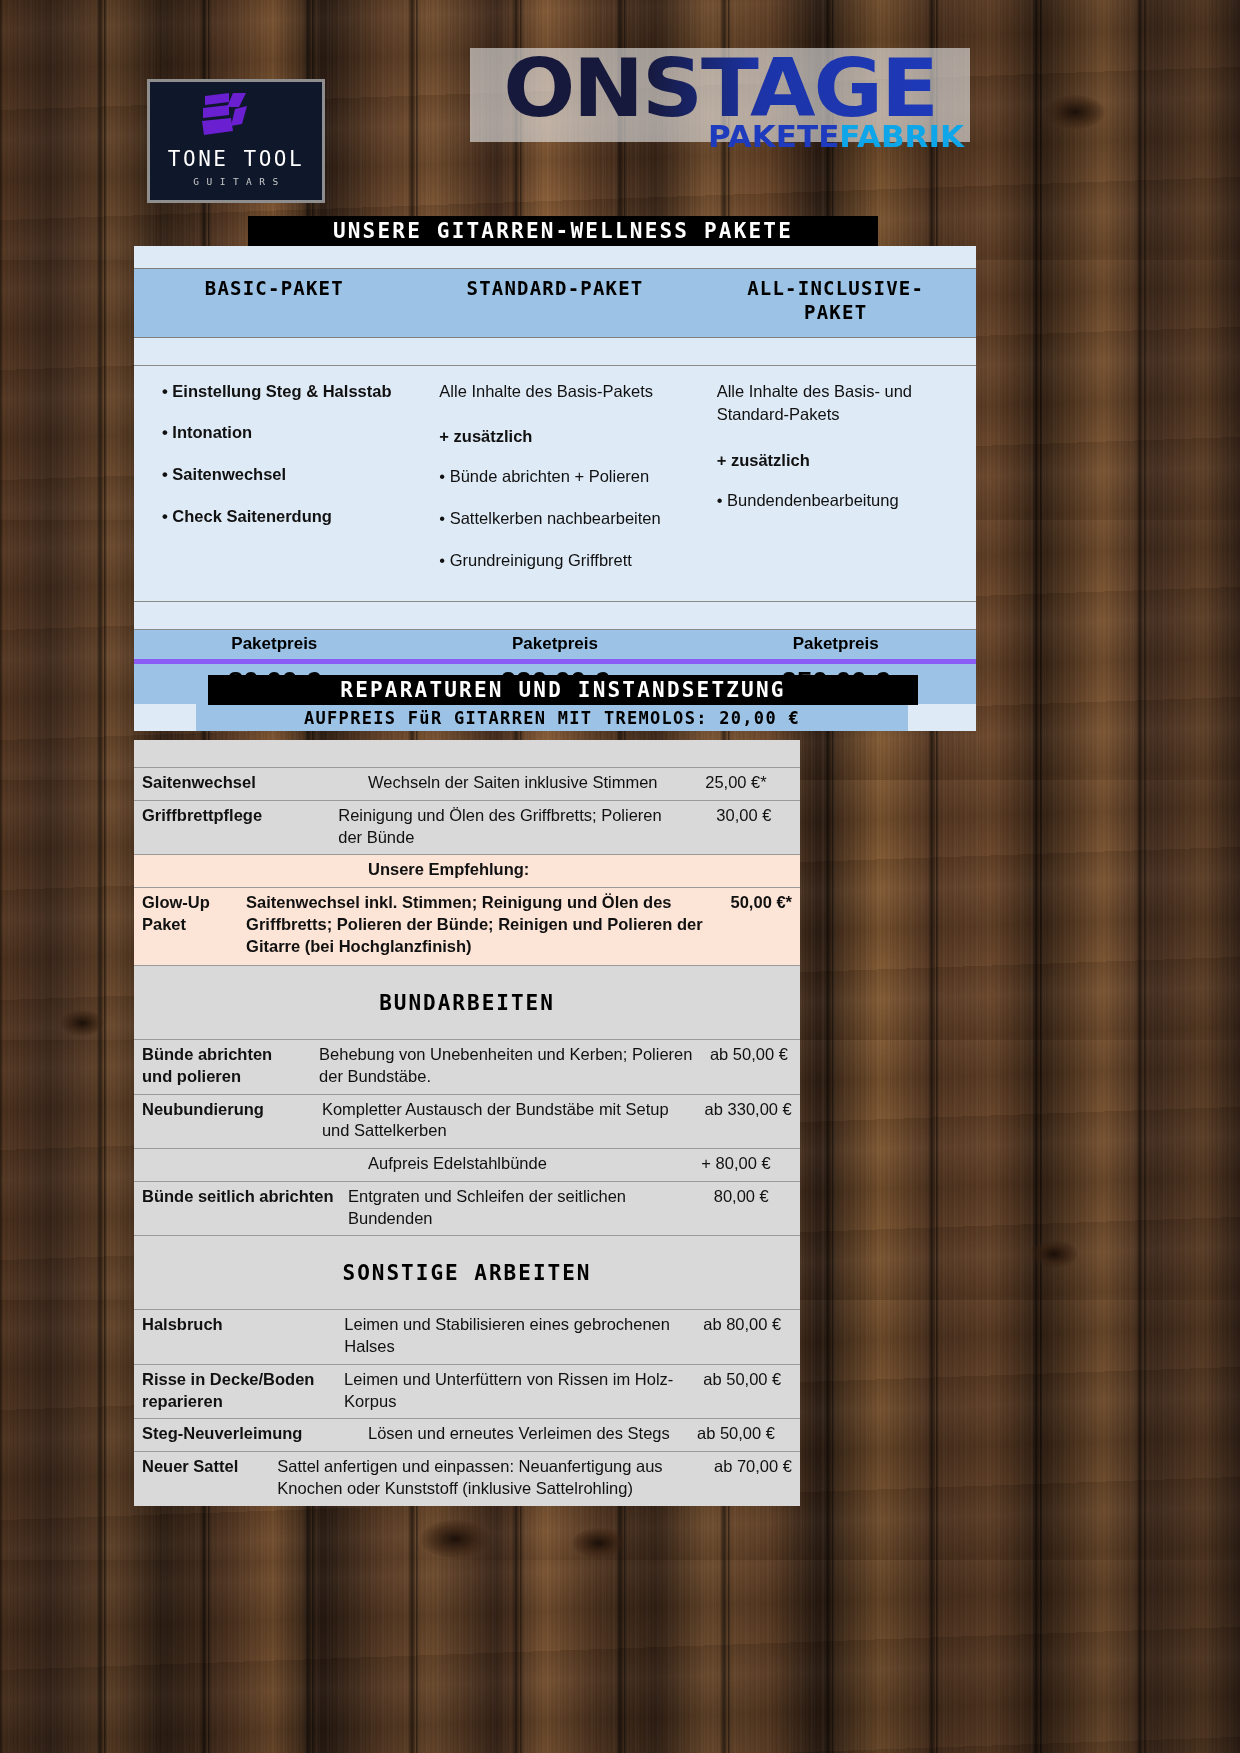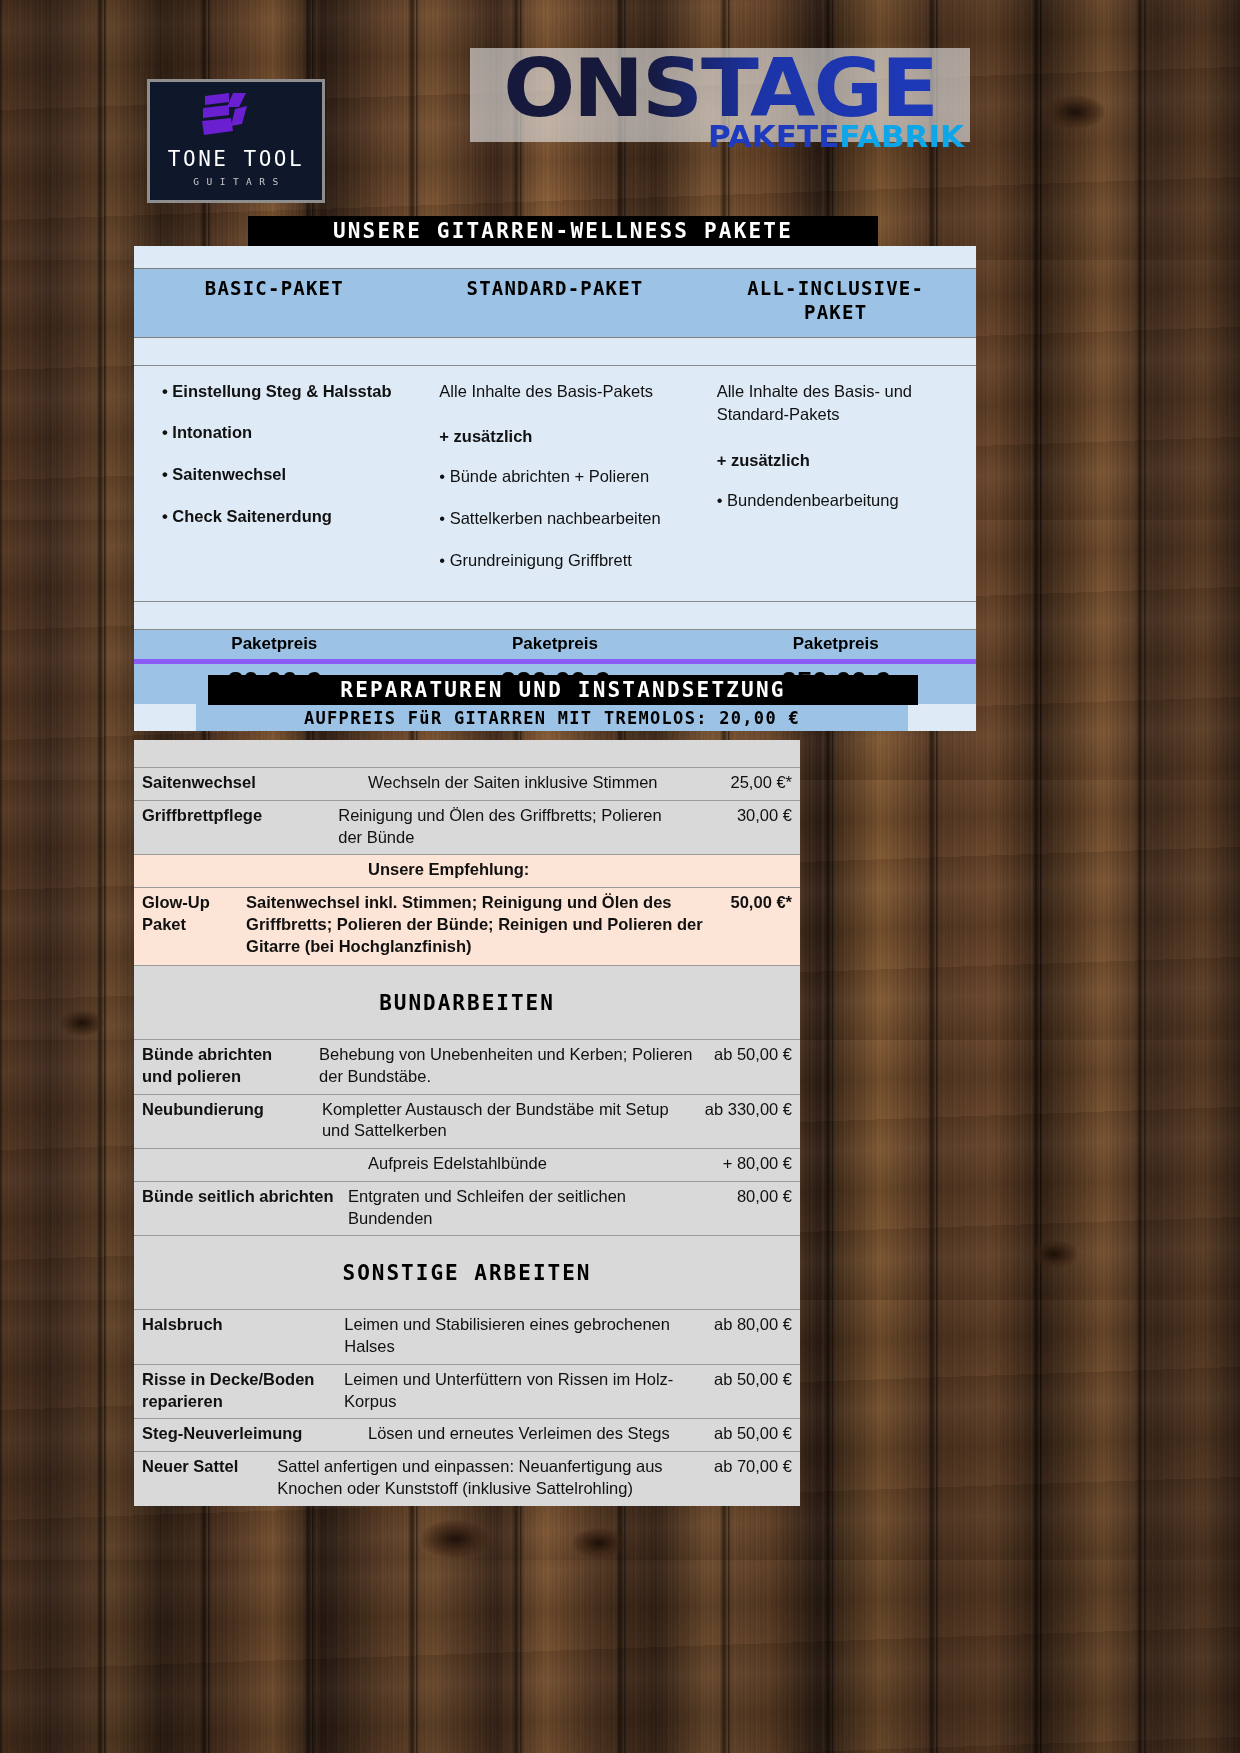--- a/index.html
+++ b/index.html
@@ -259,21 +259,21 @@
     padding: 4px 10px 6px 6px;
     font-size: 16.5px;
     color: #111;
     line-height: 1.32;
   }
   .rt-row .c3 {
     width: 120px;
     padding: 4px 8px 6px 0;
     font-size: 16.5px;
     color: #111;
-    text-align: right;
+    text-align: center;
     line-height: 1.32;
     white-space: nowrap;
   }
   .rt-row.highlight { background: #fce4d6; }
   .rt-row.highlight .c2 { font-weight: bold; }
   .rt-row.highlight .c3 { font-weight: bold; }
   .rt-spacer { height: 28px; background: #d9d9d9; border-bottom: 1px solid #9a9a9a; }
   .rt-section {
     height: 74px;
     background: #d9d9d9;

